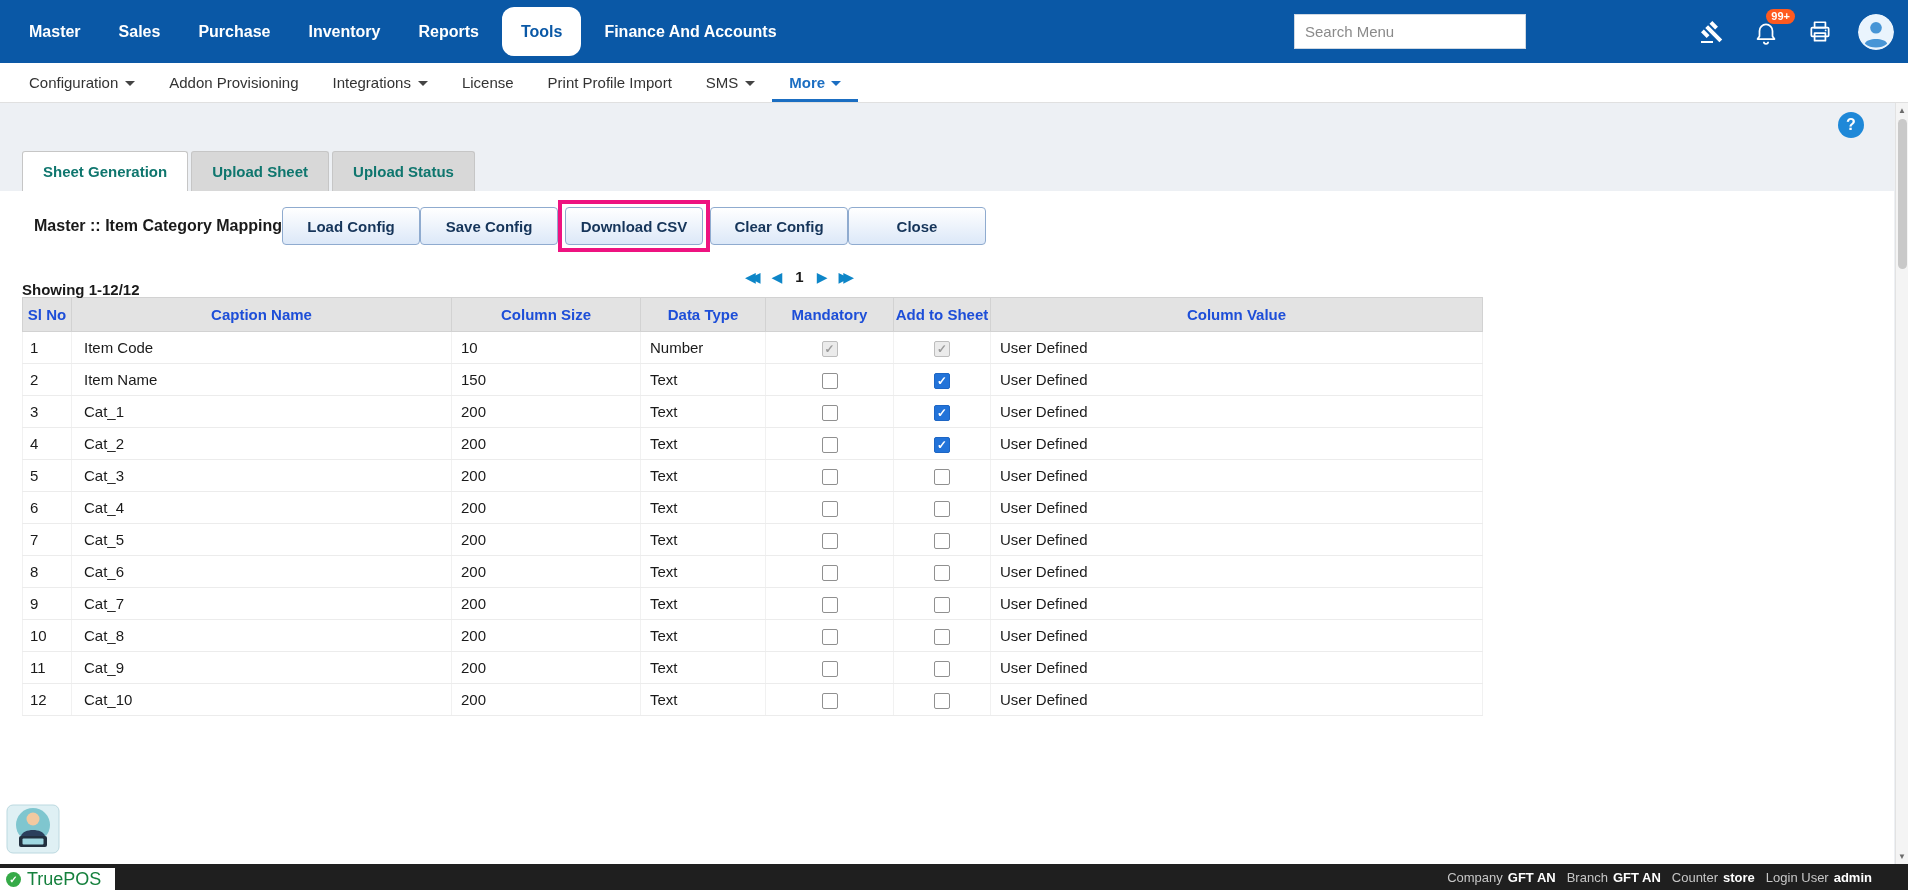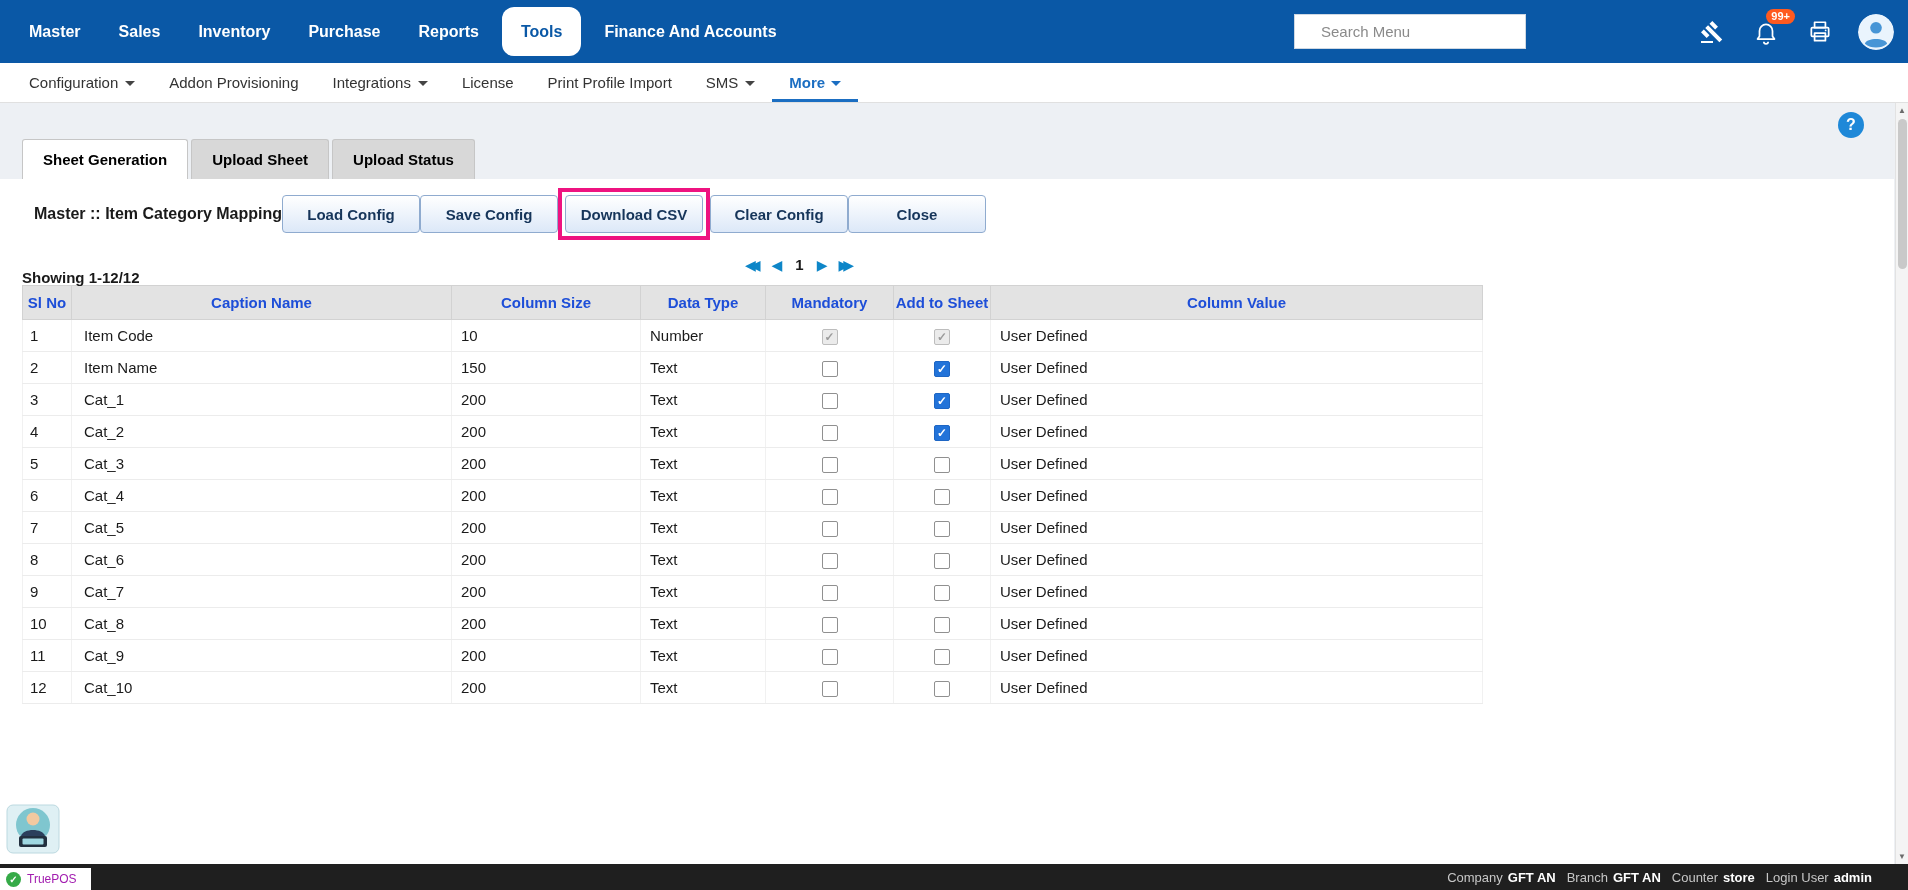--- a/index.html
+++ b/index.html
@@ -23,21 +23,21 @@
     padding: 0 19px; height: 100%;
     display: flex; align-items: center; cursor: pointer; white-space: nowrap;
   }
   .menu-item.active {
     background: #fff; color: #0a58a6; height: 49px;
     border-radius: 12px; margin: 0 4px;
   }
   .topnav-right { margin-left: auto; display: flex; align-items: center; }
   .search-input {
     width: 232px; height: 35px; border: 1px solid #cfd8e3; border-radius: 0;
-    padding: 0 26px; font-size: 15px; color: #333;
+    padding: 0 10px; font-size: 15px; color: #333;
     margin-right: 170px; font-family: inherit; outline: none;
   }
   .search-input::placeholder { color: #8a8a8a; }
   .icon-btn {
     width: 32px; height: 32px; display: flex; align-items: center; justify-content: center;
     margin-right: 22px; position: relative; cursor: pointer;
   }
   .badge {
     position: absolute; top: -7px; right: -13px;
     background: #ff5a1f; color: #fff; font-size: 11px; font-weight: bold;
@@ -67,21 +67,21 @@
   .help-btn {
     position: absolute; top: 9px; right: 44px; width: 26px; height: 26px;
     border-radius: 50%; background: #1e88d8; color: #fff; font-weight: bold; font-size: 16px;
     display: flex; align-items: center; justify-content: center; cursor: pointer; z-index: 5;
   }
   .tabs { display: flex; gap: 3px; padding: 36px 0 0 22px; }
   .tab {
     background: #d8d8d8; border: 1px solid #c6c6c6; border-bottom: none;
     border-radius: 3px 3px 0 0; height: 40px; padding: 0 20px;
     display: flex; align-items: center; font-size: 15px; font-weight: bold;
-    color: #000000; cursor: pointer;
+    color: #0f766e; cursor: pointer; margin-top: 12px;
   }
   .tab.active { background: #fff; position: relative; z-index: 2; }
 
   .panel { background: #fff; margin-right: 14px; height: 685px; position: relative; }
 
   .toolbar { display: flex; align-items: center; padding: 9px 0 9px 34px; }
   .panel-title { font-size: 16px; font-weight: bold; color: #1a1a1a; white-space: nowrap; }
   .btn {
     width: 138px; height: 38px;
     background: linear-gradient(#ffffff, #dce8f8);
@@ -151,31 +151,31 @@
   .foot-val { color: #fff; font-weight: bold; margin-left: 5px; }
   .brand-patch {
     position: absolute; left: 0; bottom: 0; height: 22px; background: #fff;
     display: flex; align-items: center; gap: 6px; padding: 0 14px 0 6px;
   }
   .ok-icon {
     width: 15px; height: 15px; border-radius: 50%; background: #35aa47;
     color: #fff; font-size: 10px; font-weight: bold;
     display: flex; align-items: center; justify-content: center;
   }
-  .brand-text { color: #a21caf; font-size: 12px; }
+  .brand-text { color: #15803d; font-size: 18px; }
 </style>
 </head>
 <body>
 
 <header class="topnav">
   <nav class="menu">
     <div class="menu-item">Master</div>
     <div class="menu-item">Sales</div>
+    <div class="menu-item">Purchase</div>
     <div class="menu-item">Inventory</div>
-    <div class="menu-item">Purchase</div>
     <div class="menu-item">Reports</div>
     <div class="menu-item active">Tools</div>
     <div class="menu-item">Finance And Accounts</div>
   </nav>
   <div class="topnav-right">
     <input class="search-input" type="text" placeholder="Search Menu" style="">
     <div class="icon-btn">
       <svg width="24" height="24" viewBox="0 0 24 24">
         <path fill="#fff" d="M1 21h12v2H1z M5.245 8.07l2.83-2.827 14.14 14.142-2.828 2.828z M12.317 1l5.657 5.656-2.83 2.83-5.654-5.66z M3.825 9.485l5.657 5.657-2.828 2.828-5.657-5.657z"></path>
       </svg>

